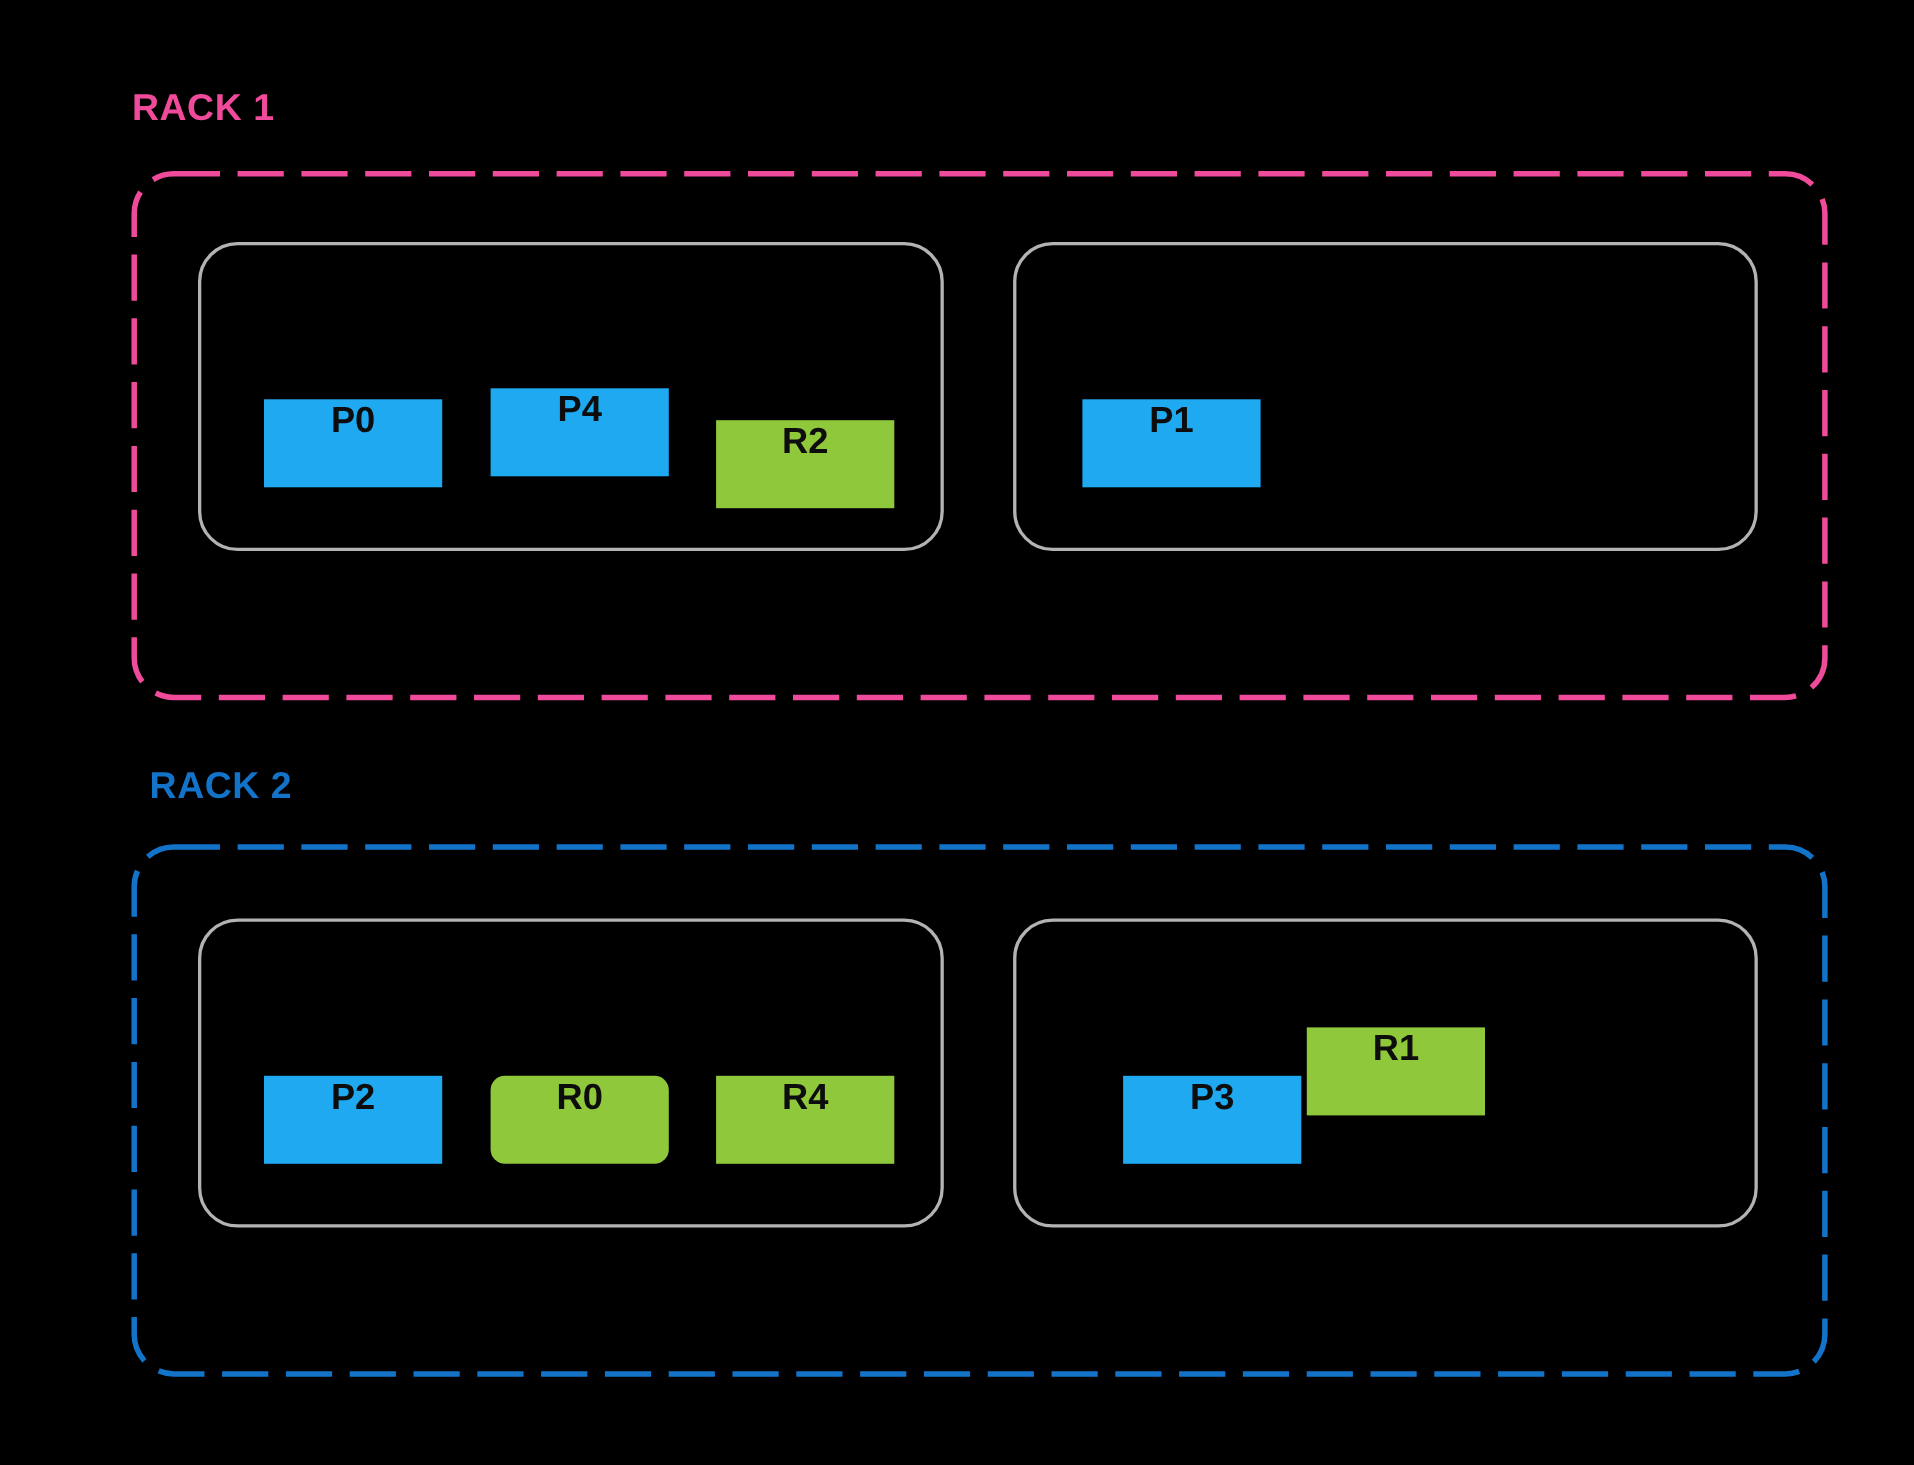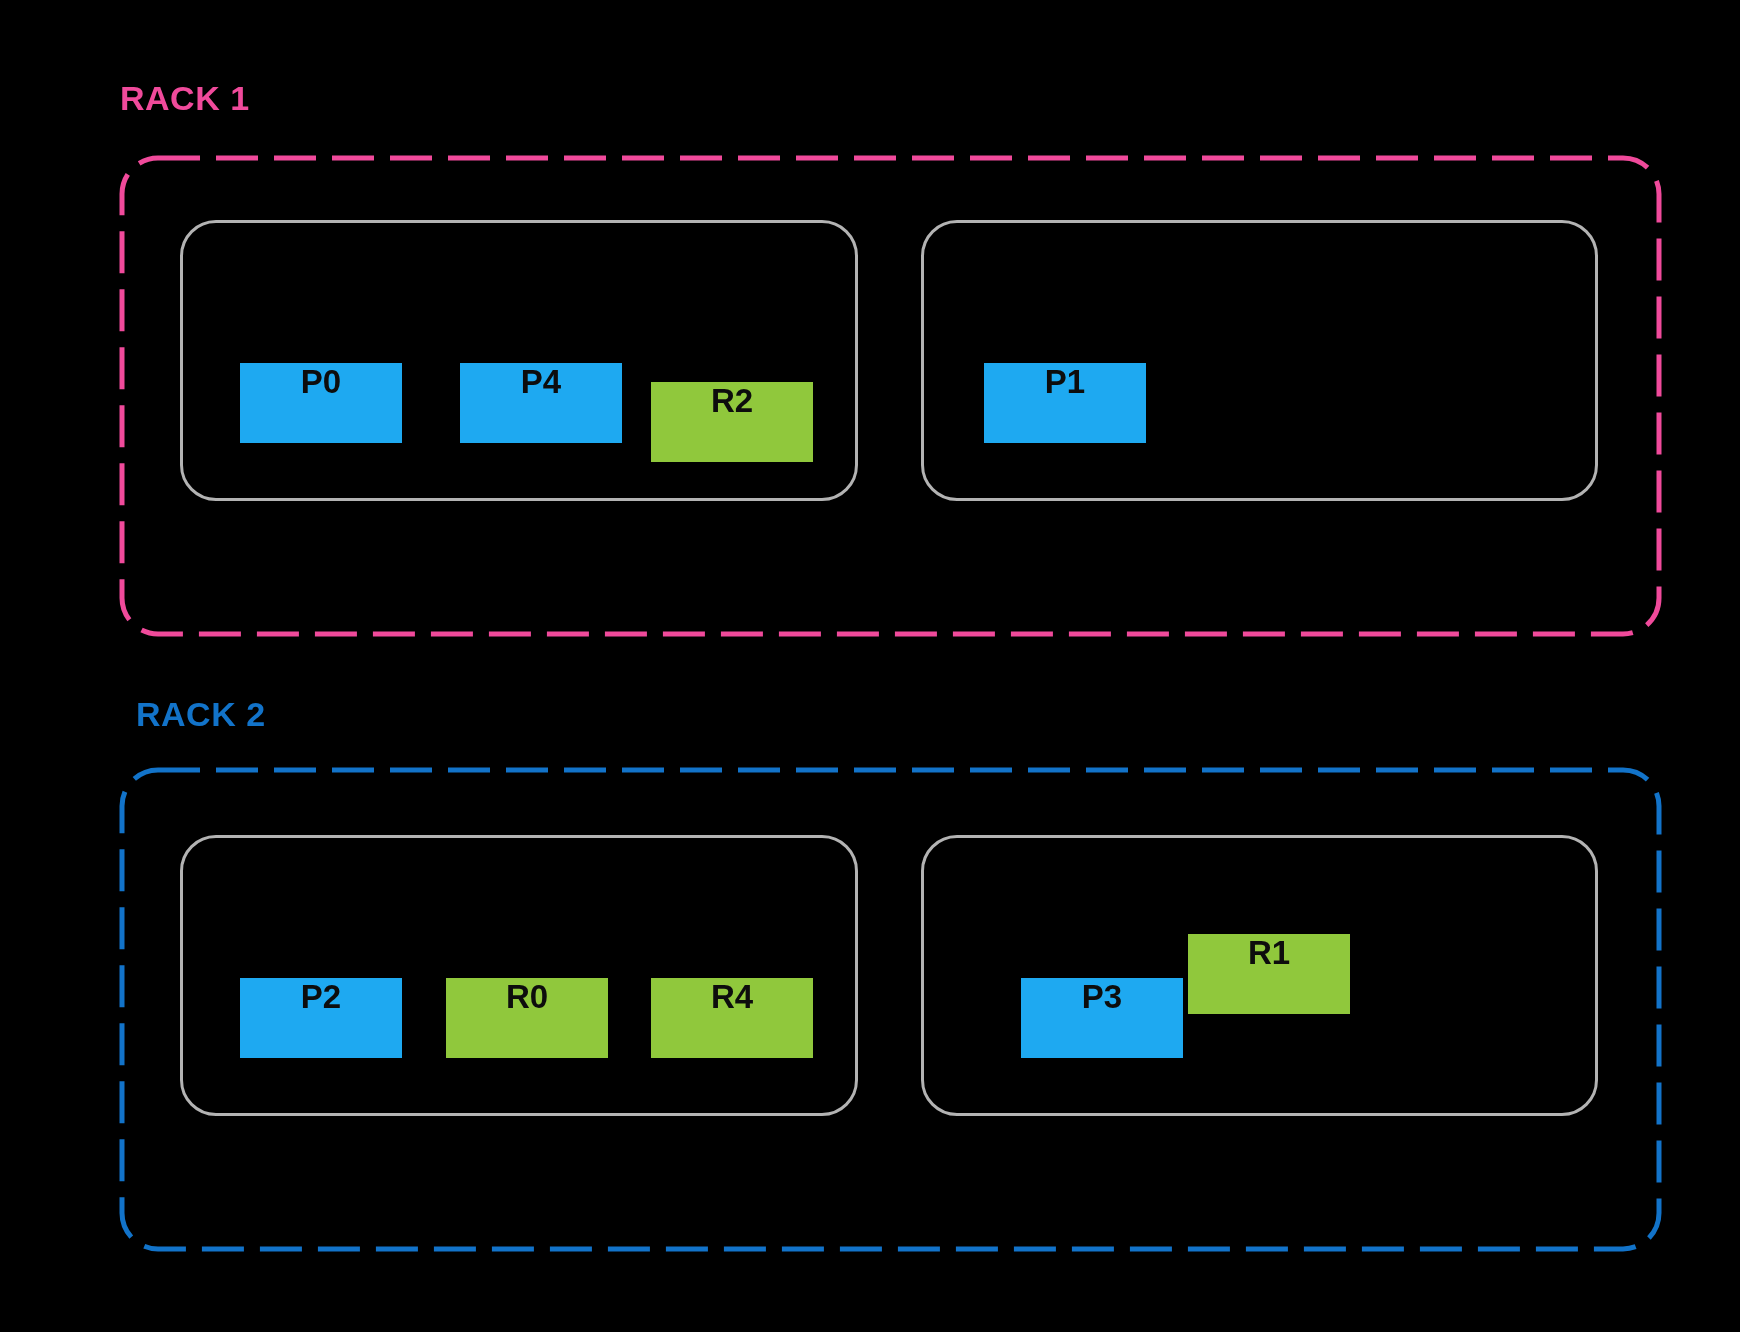--- a/index.html
+++ b/index.html
@@ -62,21 +62,21 @@
 
   <svg class="rack-outline" style="left:115px; top:151px;" width="1551" height="490">
     <rect x="7" y="7" width="1537" height="476" rx="36" fill="none" stroke-width="5" stroke-dasharray="42 16" stroke="#F04A9B"></rect>
   </svg>
 
   <div class="host" style="left:180px; top:220px; width:678px;">
   </div>
   <div class="block primary" style="left:240px; top:363px;">
     <span>P0</span>
   </div>
-  <div class="block primary" style="left:446px; top:363px;margin-left:14px;">
+  <div class="block primary" style="left:446px; top:353px;">
     <span>P4</span>
   </div>
   <div class="block replica" style="left:651px; top:363px;margin-top:19px;">
     <span>R2</span>
   </div>
 
   <div class="host" style="left:921px; top:220px; width:677px;">
   </div>
   <div class="block primary" style="left:984px; top:363px;">
     <span>P1</span>
@@ -86,21 +86,21 @@
 
   <svg class="rack-outline" style="left:115px; top:763px;" width="1551" height="493">
     <rect x="7" y="7" width="1537" height="479" rx="36" fill="none" stroke-width="5" stroke-dasharray="42 16" stroke="#1273C9"></rect>
   </svg>
 
   <div class="host" style="left:180px; top:835px; width:678px;">
   </div>
   <div class="block primary" style="left:240px; top:978px;">
     <span>P2</span>
   </div>
-  <div class="block replica" style="left:446px; top:978px;">
+  <div class="block replica" style="left:446px; top:978px;border-radius:13px;">
     <span>R0</span>
   </div>
   <div class="block replica" style="left:651px; top:978px;">
     <span>R4</span>
   </div>
 
   <div class="host" style="left:921px; top:835px; width:677px;">
   </div>
   <div class="block primary" style="left:984px; top:978px;margin-left:37px;">
     <span>P3</span>

